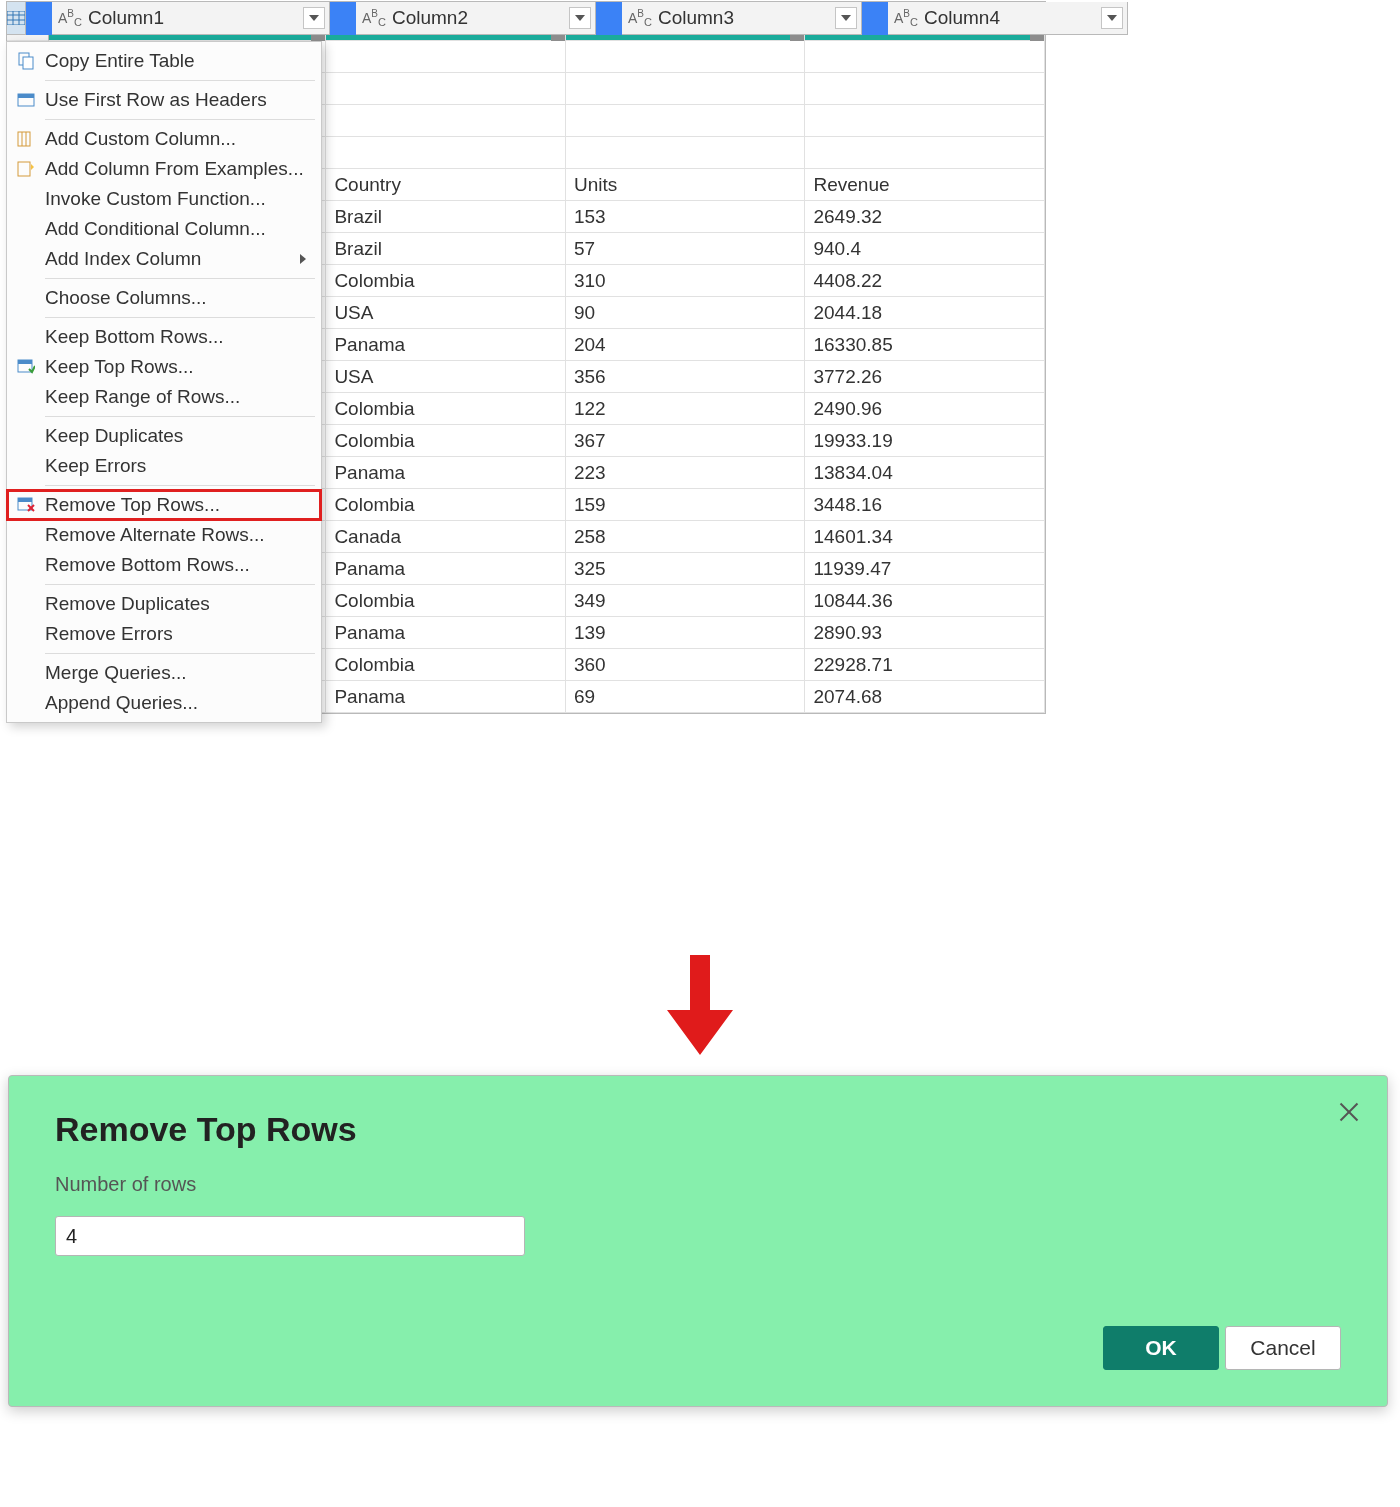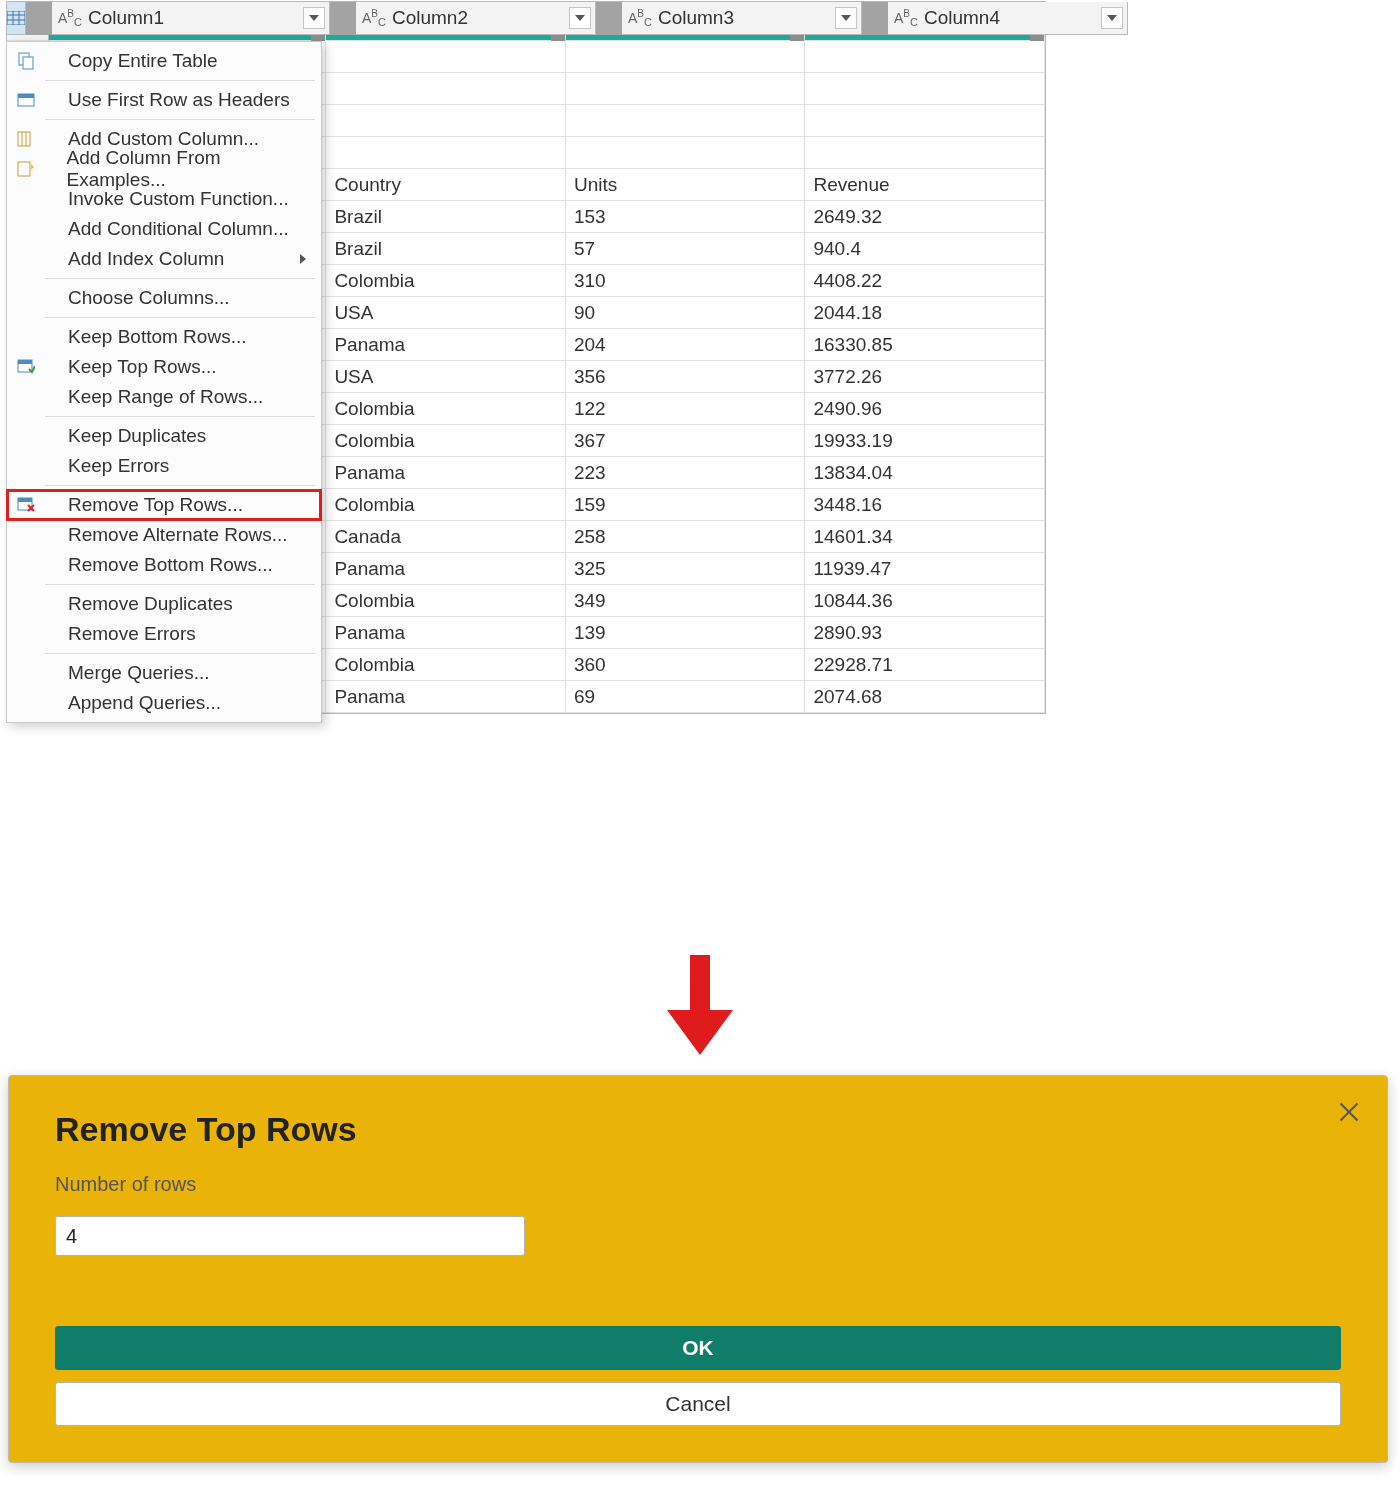--- a/index.html
+++ b/index.html
@@ -16,21 +16,21 @@
   .grid {
     position: absolute;
     left: 6px; top: 1px;
     width: 1040px;
     border: 1px solid #b9b9b9;
     font-size: 19px;
     color: #333;
   }
   .grid-header {
     display: flex;
-    background: #a3a3a3;
+    background: #3b82f6;
     gap: 26px;
   }
   .grid-corner {
     width: 42px;
     background: #d4e3f0;
     border-right: 1px solid #b9b9b9;
     border-bottom: 1px solid #b9b9b9;
     display:flex; align-items:center; justify-content:center;
     height:33px;
   }
@@ -88,21 +88,20 @@
     box-shadow:4px 4px 10px rgba(0,0,0,.18);
     font-size:19px;color:#333;
     padding:4px 0;
     z-index:20;
   }
   .menu-item{
     display:flex;align-items:center;
     height:30px;
     padding-left:10px;padding-right:10px;
     position:relative;
-    gap:23px;
   }
   .menu-item .mi-icon{width:28px;display:flex;align-items:center;justify-content:flex-start;}
   .menu-item .mi-icon svg{width:18px;height:18px;}
   .menu-sep{height:1px;background:#dcdcdc;margin:4px 6px 4px 38px;}
   .menu-item.submenu::after{content:"";border:5px solid transparent;border-left:6px solid #555;position:absolute;right:10px;}
   .menu-item.highlight{outline:3px solid #e02020;outline-offset:-2px;}
 
   
   .arrow-down{
     position:absolute;
@@ -111,41 +110,41 @@
   }
 
   
   .dialog{
     position:absolute;
     left:8px; top:1075px;
     width:1380px;
     border:1px solid #b9b9b9;
     border-radius:4px;
     box-shadow:0 4px 14px rgba(0,0,0,.20);
-    background:#eab308;
+    background:#86efac;
     padding:34px 46px 36px 46px;
     font-size:20px;color:#444;
   }
   .dialog h1{
     font-size:34px;font-weight:600;color:#222;margin-bottom:24px;
   }
   .dialog .desc{margin-bottom:38px;color:#555;font-size:21px;}
   .dialog .fld-label{font-size:20px;color:#555;margin-bottom:20px;}
   .dialog input[type=text]{
     width:470px;height:40px;
     border:1px solid #b5b5b5;border-radius:3px;
     padding:0 10px;font-size:20px;color:#222;
   }
   .dialog .close{position:absolute;right:24px;top:22px;width:28px;height:28px;cursor:pointer;}
   .dialog .close::before,.dialog .close::after{
     content:"";position:absolute;left:13px;top:2px;width:2px;height:24px;background:#555;
   }
   .dialog .close::before{transform:rotate(45deg);}
   .dialog .close::after{transform:rotate(-45deg);}
-  .dialog .btn-row{display:flex;justify-content:flex-end;gap:12px;margin-top:70px;flex-direction:column;}
+  .dialog .btn-row{display:flex;justify-content:flex-end;gap:6px;margin-top:70px;}
   .btn{
     min-width:116px;height:44px;border-radius:3px;
     font-size:21px;display:flex;align-items:center;justify-content:center;
     cursor:pointer;
   }
   .btn.primary{background:#0f7d6a;color:#fff;border:1px solid #0f7d6a;font-weight:600;}
   .btn.secondary{background:#fff;color:#333;border:1px solid #b5b5b5;}
 </style>
 </head>
 <body>

